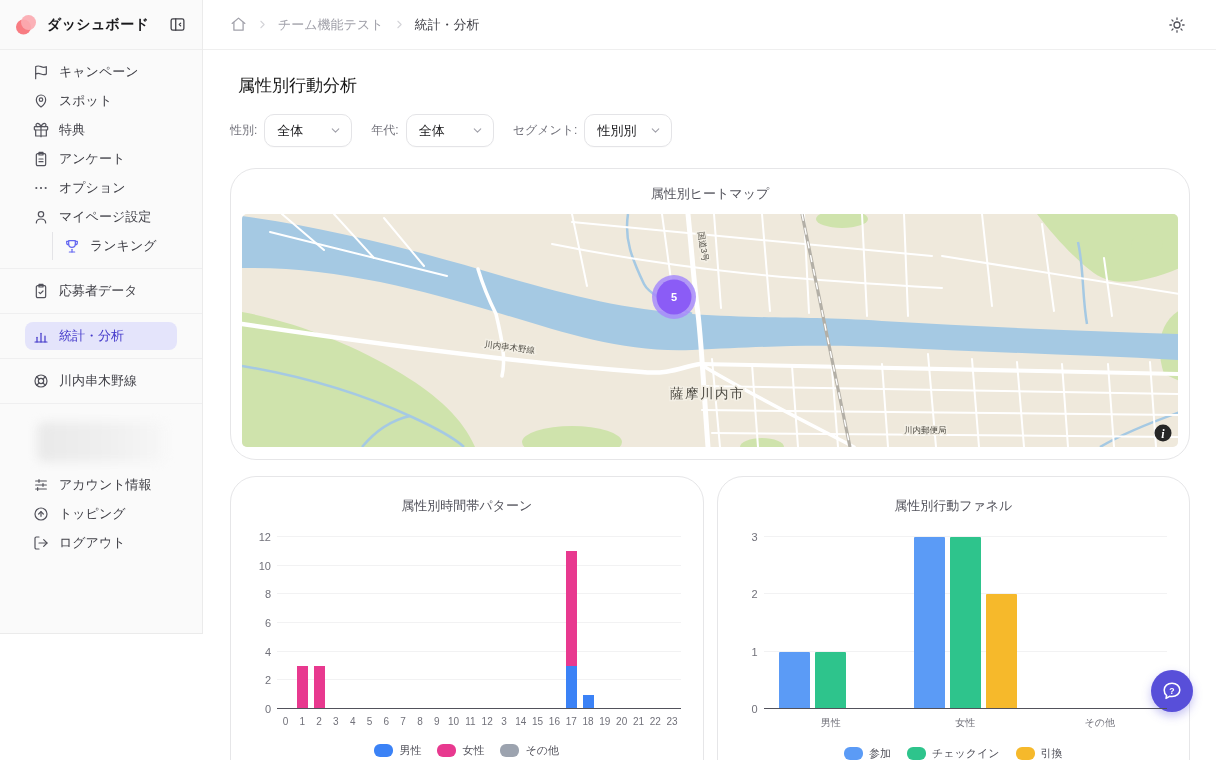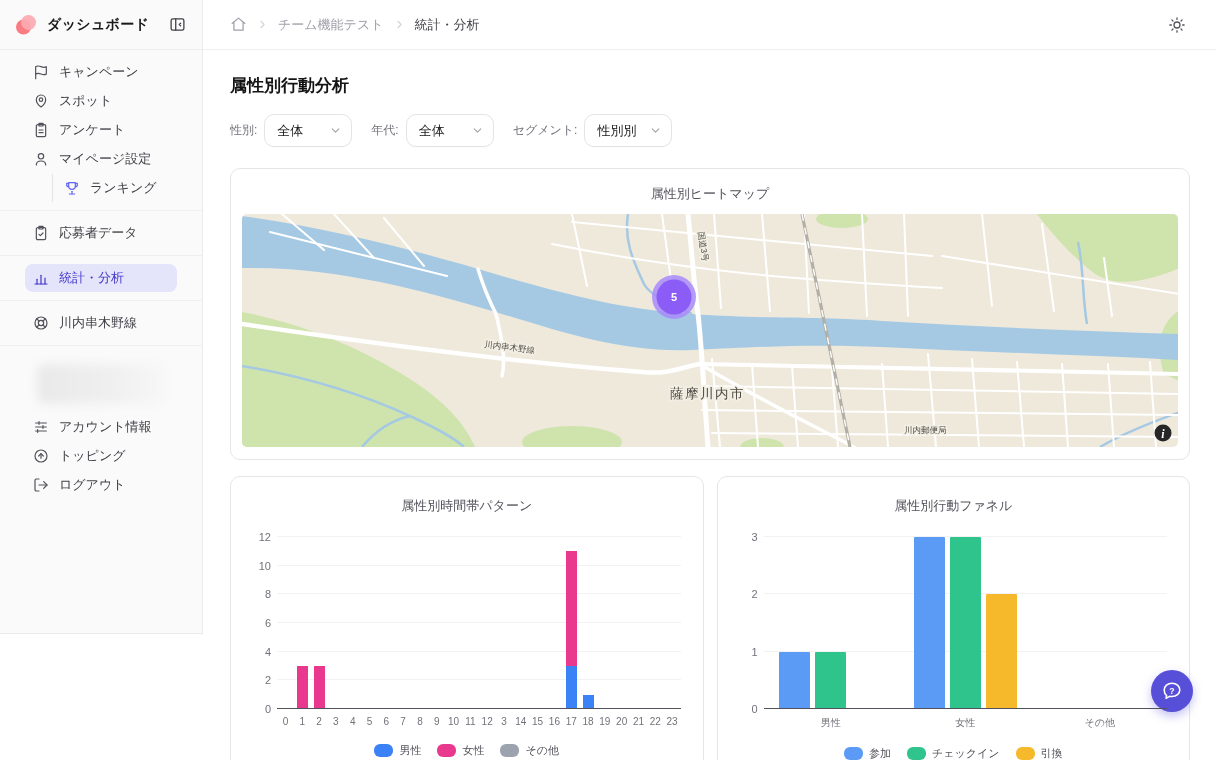--- a/index.html
+++ b/index.html
@@ -31,30 +31,30 @@
   .main-header{height:50px;display:flex;align-items:center;justify-content:space-between;
     padding:0 27px;border-bottom:1px solid #efefef}
   .breadcrumb{display:flex;align-items:center;gap:9px;font-size:13px}
   .crumb-home{color:#a1a1aa;display:flex;cursor:pointer}
   .crumb-sep{color:#d4d4d8;display:flex}
   .crumb-link{color:#a1a1aa;cursor:pointer}
   .crumb-current{color:#3f3f46}
   .icon-btn{background:none;border:none;padding:3px;color:#52525b;cursor:pointer;display:flex}
 
   .content{padding:24px 26px 0 27px}
-  .page-title{font-size:17px;font-weight:700;color:#141414;margin:0 0 17px}
+  .page-title{font-size:17px;font-weight:400;color:#141414;margin:0 8px 17px}
   .filters{display:flex;align-items:center;gap:19px}
   .filter-group{display:flex;align-items:center;gap:7px}
   .filter-label{font-size:12px;color:#71717a}
   .select-box{width:88px;height:33px;display:flex;align-items:center;justify-content:space-between;
     padding:0 9px 0 12px;border:1px solid #e4e4e7;border-radius:10px;background:#fff;
     font-size:13px;color:#18181b;cursor:pointer;box-shadow:0 1px 1px rgba(0,0,0,.02)}
   .select-box .chev{color:#a1a1aa;display:flex}
 
-  .card{background:#fff;border:1px solid #e6e6e8;border-radius:10px}
+  .card{background:#fff;border:1px solid #e6e6e8;border-radius:26px}
   .map-card{margin-top:21px;padding:9px 11px 12px}
   .card-title{text-align:center;font-size:13px;color:#52525b;padding:7px 0 11px}
   .map-wrap{border-radius:5px;overflow:hidden;height:233px;cursor:grab}
   .map-wrap svg{display:block}
 
   .grid2{margin-top:16px;display:grid;grid-template-columns:1fr 1fr;gap:13px}
   .chart-card{padding:12px 16px 16px;height:560px}
   .chart-card .card-title{padding:8px 0 16px}
   .chart-area{position:relative;margin-top:6px}
   .plot{position:relative;margin-left:30px;margin-right:6px}
@@ -116,26 +116,48 @@
               <svg fill="none" stroke="currentColor" stroke-width="1.8" stroke-linecap="round" stroke-linejoin="round" viewBox="0 0 24 24">
                 <path d="M12 21s-7-5.2-7-11a7 7 0 0 1 14 0c0 5.8-7 11-7 11z"></path>
                 <circle cx="12" cy="10" r="2.6"></circle>
               </svg>
             </span>
             <span class="nav-label">スポット</span>
           </div>
           <div class="nav-item">
             <span class="nav-icon">
               <svg fill="none" stroke="currentColor" stroke-width="1.8" stroke-linecap="round" stroke-linejoin="round" viewBox="0 0 24 24">
+                <path d="M20 12v9H4v-9"></path>
+                <rect x="2" y="7" width="20" height="5" rx="1"></rect>
+                <path d="M12 22V7"></path>
+                <path d="M12 7s-2-5-5-5a2.5 2.5 0 0 0 0 5"></path>
+                <path d="M12 7s2-5 5-5a2.5 2.5 0 0 1 0 5"></path>
+              </svg>
+            </span>
+            <span class="nav-label">特典</span>
+          </div>
+          <div class="nav-item">
+            <span class="nav-icon">
+              <svg fill="none" stroke="currentColor" stroke-width="1.8" stroke-linecap="round" stroke-linejoin="round" viewBox="0 0 24 24">
                 <rect x="5" y="4" width="14" height="18" rx="2"></rect>
                 <path d="M9 2h6v4H9z"></path>
                 <path d="M9 12h6M9 16h6"></path>
               </svg>
             </span>
             <span class="nav-label">アンケート</span>
+          </div>
+          <div class="nav-item">
+            <span class="nav-icon">
+              <svg viewBox="0 0 24 24" fill="currentColor">
+                <circle cx="5" cy="12" r="1.6"></circle>
+                <circle cx="12" cy="12" r="1.6"></circle>
+                <circle cx="19" cy="12" r="1.6"></circle>
+              </svg>
+            </span>
+            <span class="nav-label">オプション</span>
           </div>
           <div class="nav-item">
             <span class="nav-icon">
               <svg fill="none" stroke="currentColor" stroke-width="1.8" stroke-linecap="round" stroke-linejoin="round" viewBox="0 0 24 24">
                 <circle cx="12" cy="8" r="4"></circle>
                 <path d="M5 21c0-3.9 3.1-6 7-6s7 2.1 7 6"></path>
               </svg>
             </span>
             <span class="nav-label">マイページ設定</span>
           </div>

